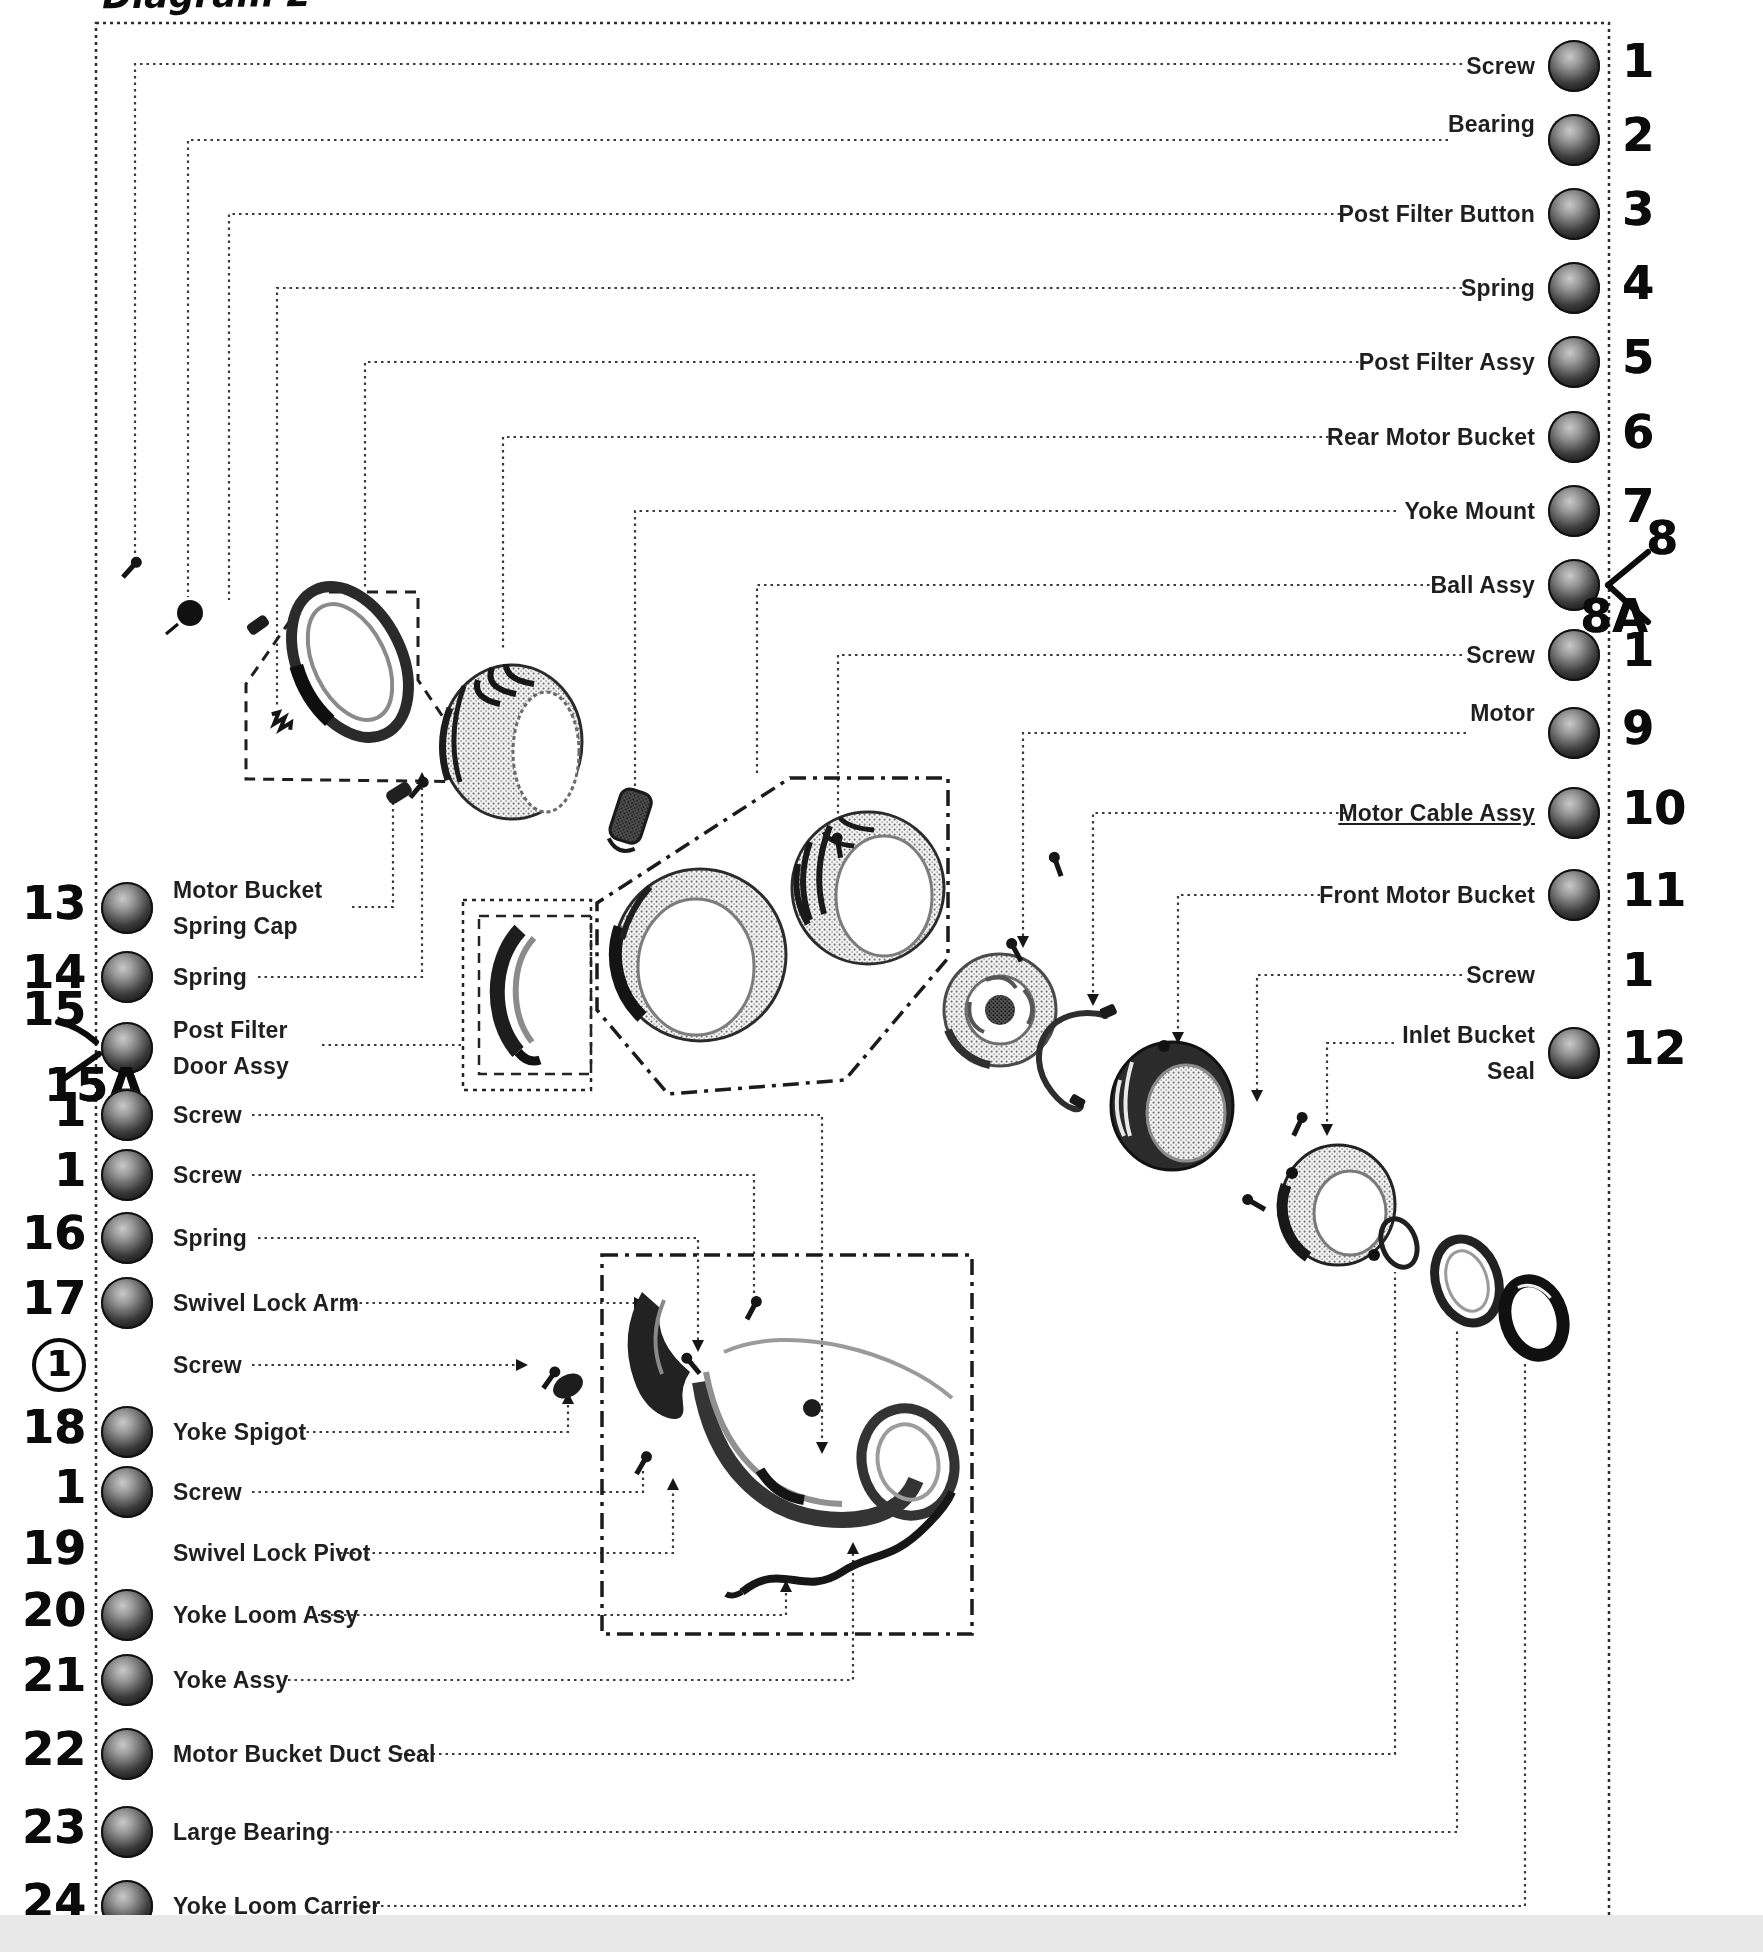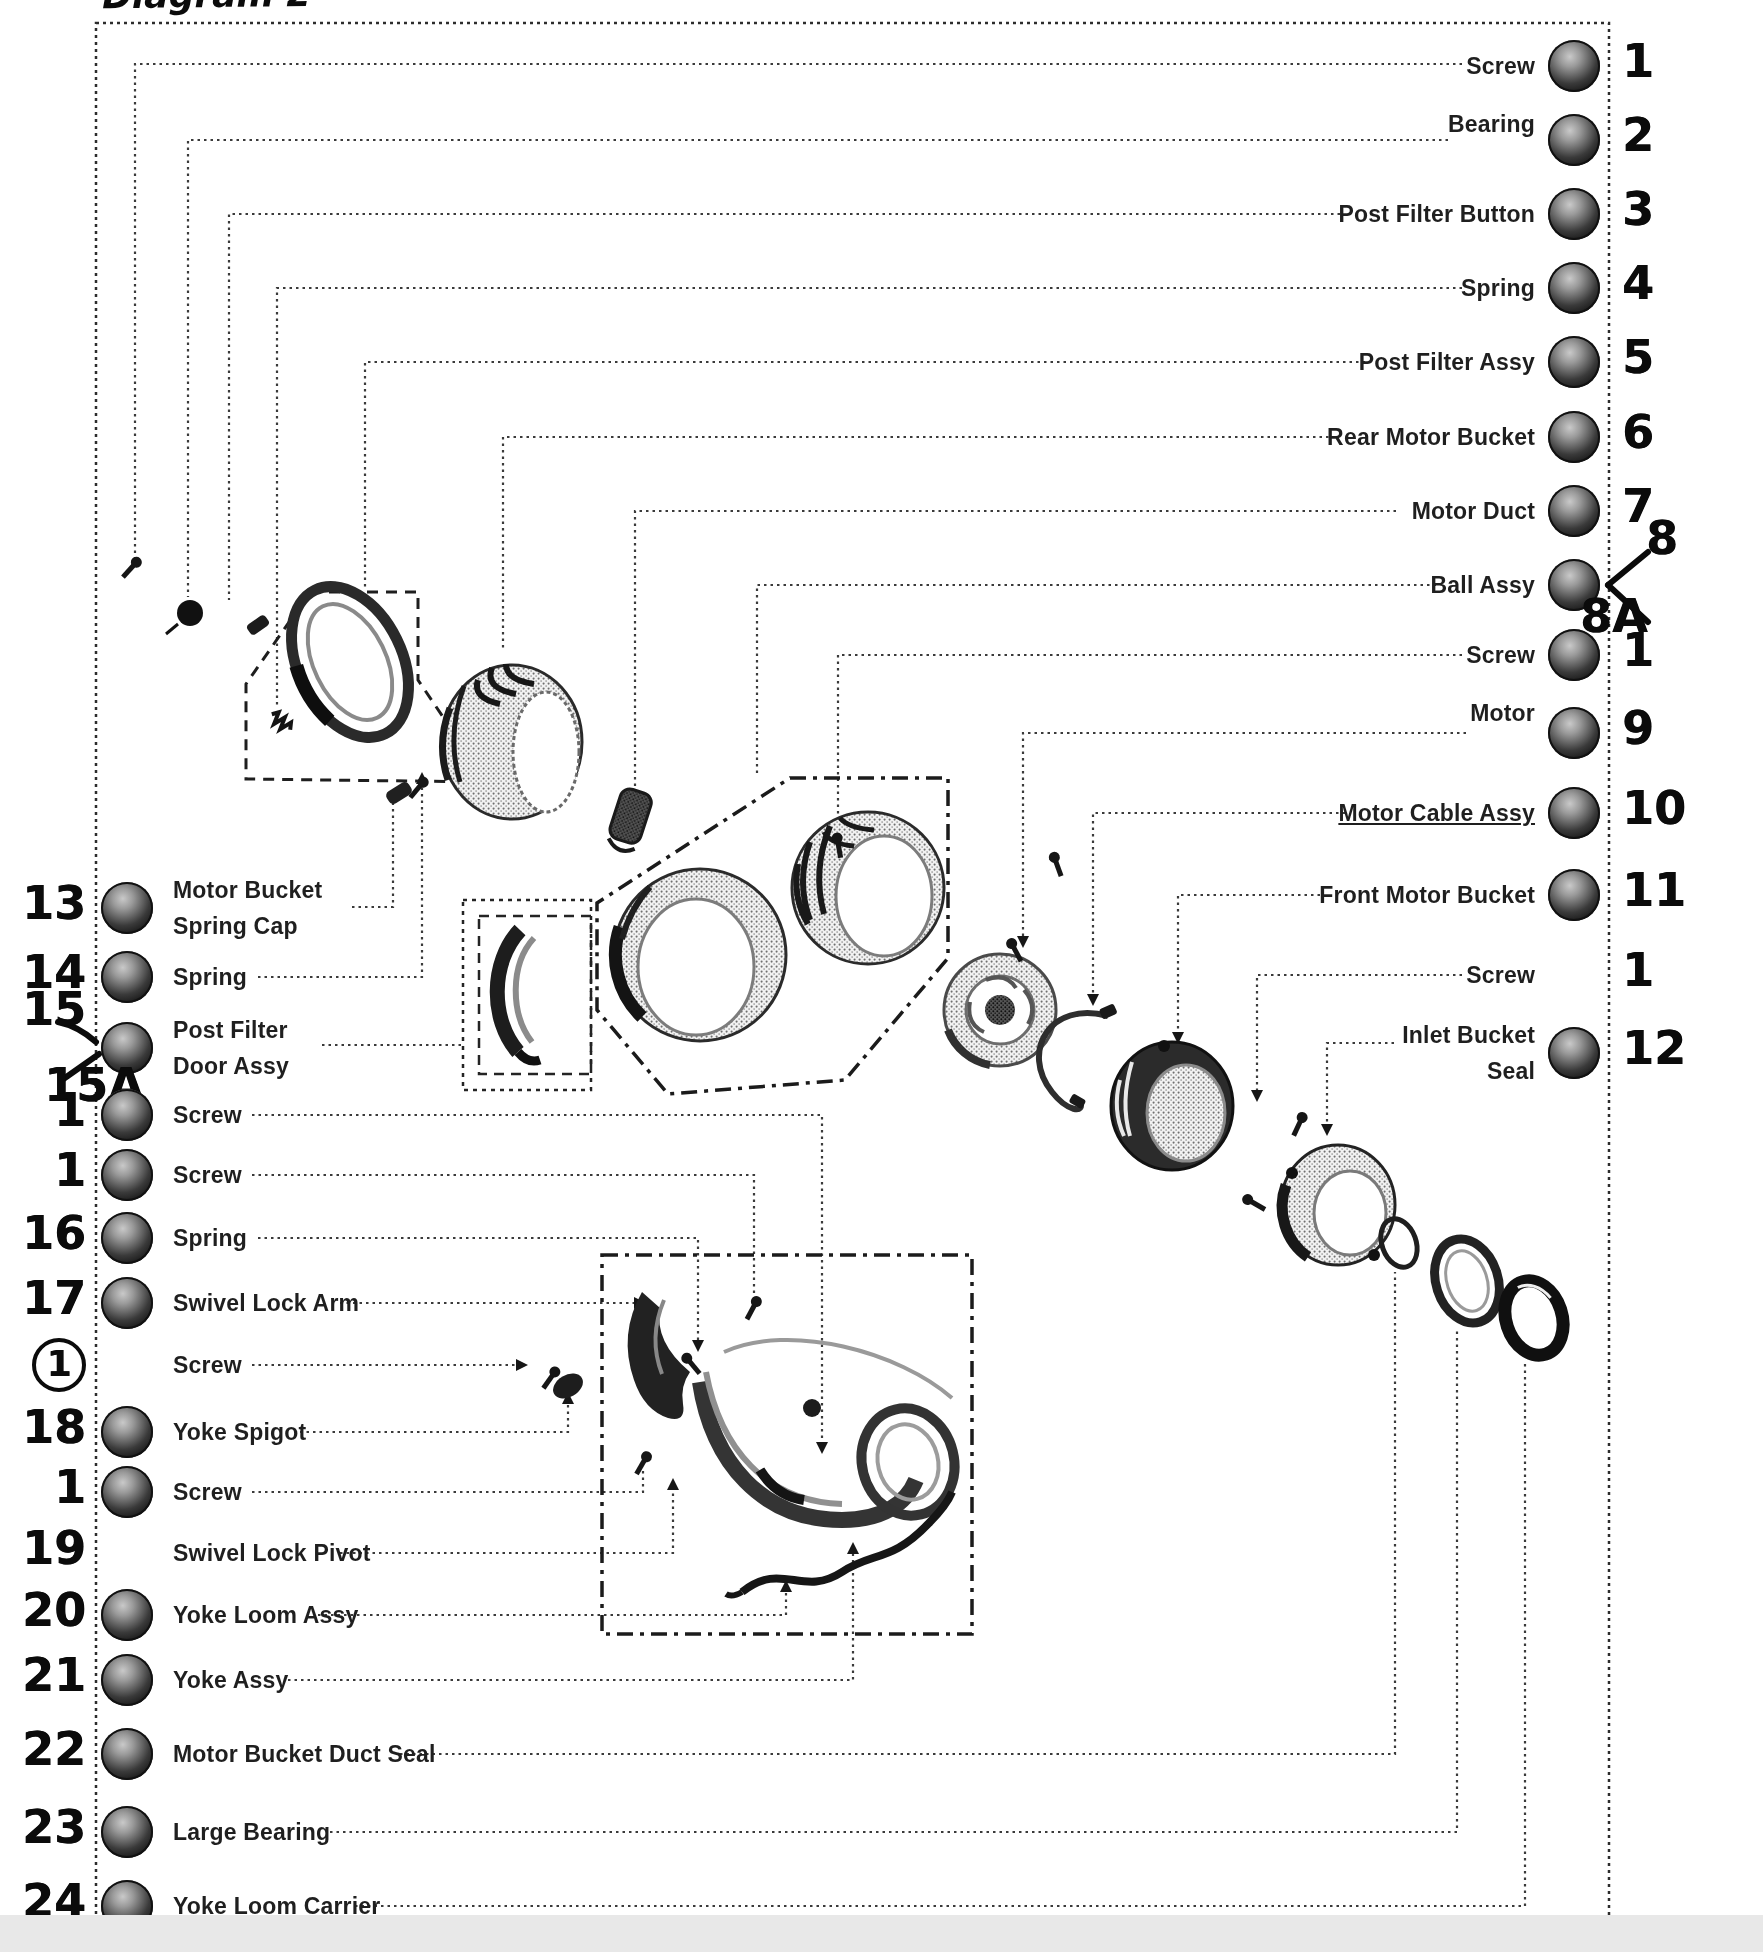--- a/index.html
+++ b/index.html
@@ -285,21 +285,21 @@
         <div>Post Filter Assy</div>
       </div>
       <div class="circle-badge" style="top: 336px; left: 1548px;"></div>
       <div class="hand-num" style="top: 334px; left: 1622px;">5</div>
       <div class="lbl right" style="top: 419px; right: 228px;">
         <div>Rear Motor Bucket</div>
       </div>
       <div class="circle-badge" style="top: 411px; left: 1548px;"></div>
       <div class="hand-num" style="top: 409px; left: 1622px;">6</div>
       <div class="lbl right" style="top: 493px; right: 228px;">
-        <div>Motor Duct</div>
+        <div>Yoke Mount</div>
       </div>
       <div class="circle-badge" style="top: 485px; left: 1548px;"></div>
       <div class="hand-num" style="top: 483px; left: 1622px;">7</div>
       <div class="lbl right" style="top: 567px; right: 228px;">
         <div>Ball Assy</div>
       </div>
       <div class="circle-badge" style="top: 559px; left: 1548px;"></div>
       <div class="hand-num" style="left: 1646px; top: 515px;">8</div>
       <div class="hand-num" style="left: 1580px; top: 593px;">8A</div>
       <div class="lbl right" style="top: 637px; right: 228px;">

